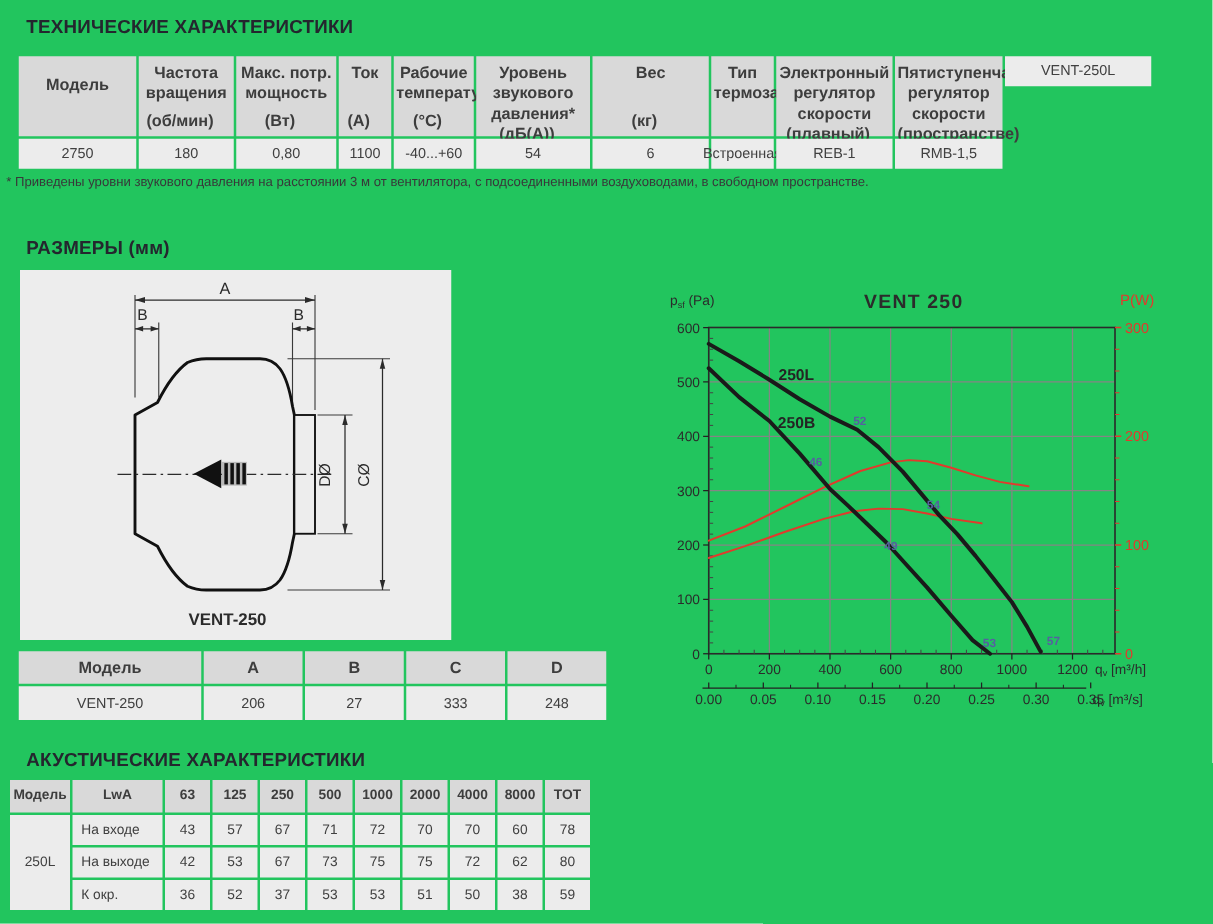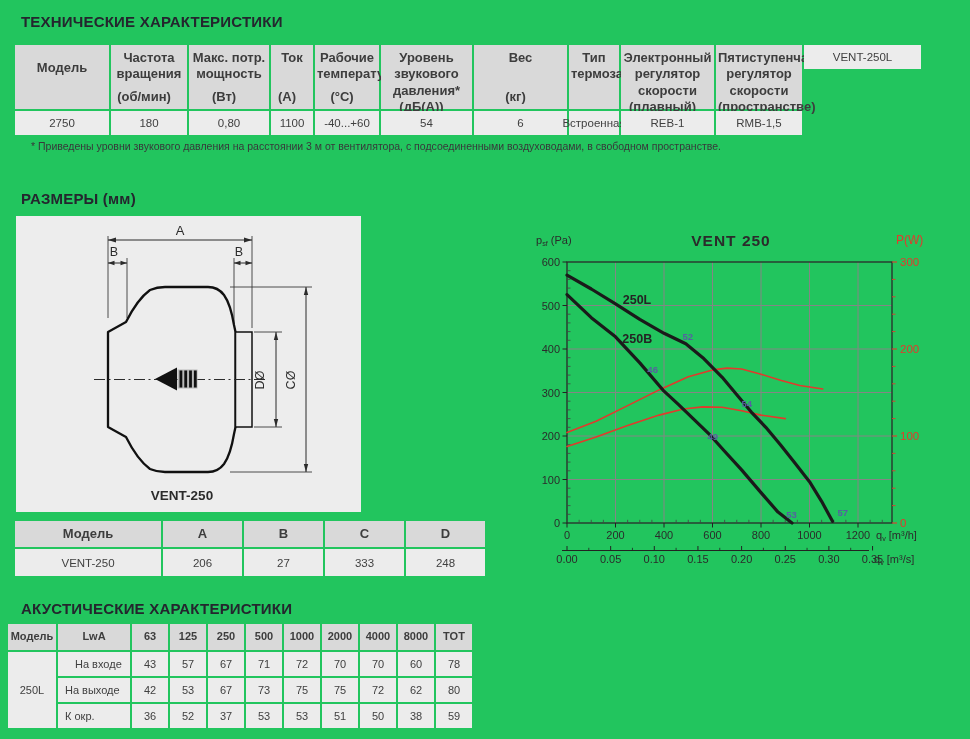--- a/index.html
+++ b/index.html
@@ -15,21 +15,21 @@
   .hc.center-v{justify-content:center;}
   .hc.center-v .hlabel{flex:0 0 auto;padding-top:0;}
   .vc{background:#ececec;display:flex;align-items:center;justify-content:center;font-size:11.5px;color:#404040;}
   
   #tech-table .hc{height:64px;}
   #tech-table .vc{height:24px;}
   #dim-table .hc{height:26px;justify-content:center;}
   #dim-table .vc{height:27px;}
   #ac-table .hc{height:26px;justify-content:center;font-size:11px;}
   #ac-table .vc{height:24px;font-size:11px;}
-  #footnote{position:absolute;left:31px;top:140px;font-size:10.5px;color:#38383a;white-space:nowrap;text-align:center;}
+  #footnote{position:absolute;left:5px;top:140px;font-size:10.5px;color:#38383a;white-space:nowrap;text-align:center;}
   #drawing-panel{position:absolute;left:16px;top:216px;width:345px;height:296px;background:#ededed;}
   #chart-wrap{position:absolute;left:528px;top:228px;width:442px;height:352px;}
   svg text{font-family:"Liberation Sans","DejaVu Sans",sans-serif;}
 </style>
 </head>
 <body>
 
 <div id="page">
 
   <div class="sec-title" style="left:21px;top:13px;">ТЕХНИЧЕСКИЕ ХАРАКТЕРИСТИКИ</div>
@@ -318,21 +318,21 @@
       <div class="hc">63</div>
       <div class="hc">125</div>
       <div class="hc">250</div>
       <div class="hc">500</div>
       <div class="hc">1000</div>
       <div class="hc">2000</div>
       <div class="hc">4000</div>
       <div class="hc">8000</div>
       <div class="hc">TOT</div>
       <div class="vc" style="grid-area: 2 / 1 / span 3; height: auto;">250L</div>
-      <div class="vc" style="justify-content: flex-start; padding-left: 17px;">На входе</div>
+      <div class="vc" style="justify-content: flex-start; padding-left: 7px;">На входе</div>
       <div class="vc">43</div>
       <div class="vc">57</div>
       <div class="vc">67</div>
       <div class="vc">71</div>
       <div class="vc">72</div>
       <div class="vc">70</div>
       <div class="vc">70</div>
       <div class="vc">60</div>
       <div class="vc">78</div>
       <div class="vc" style="justify-content: flex-start; padding-left: 7px;">На выходе</div>

